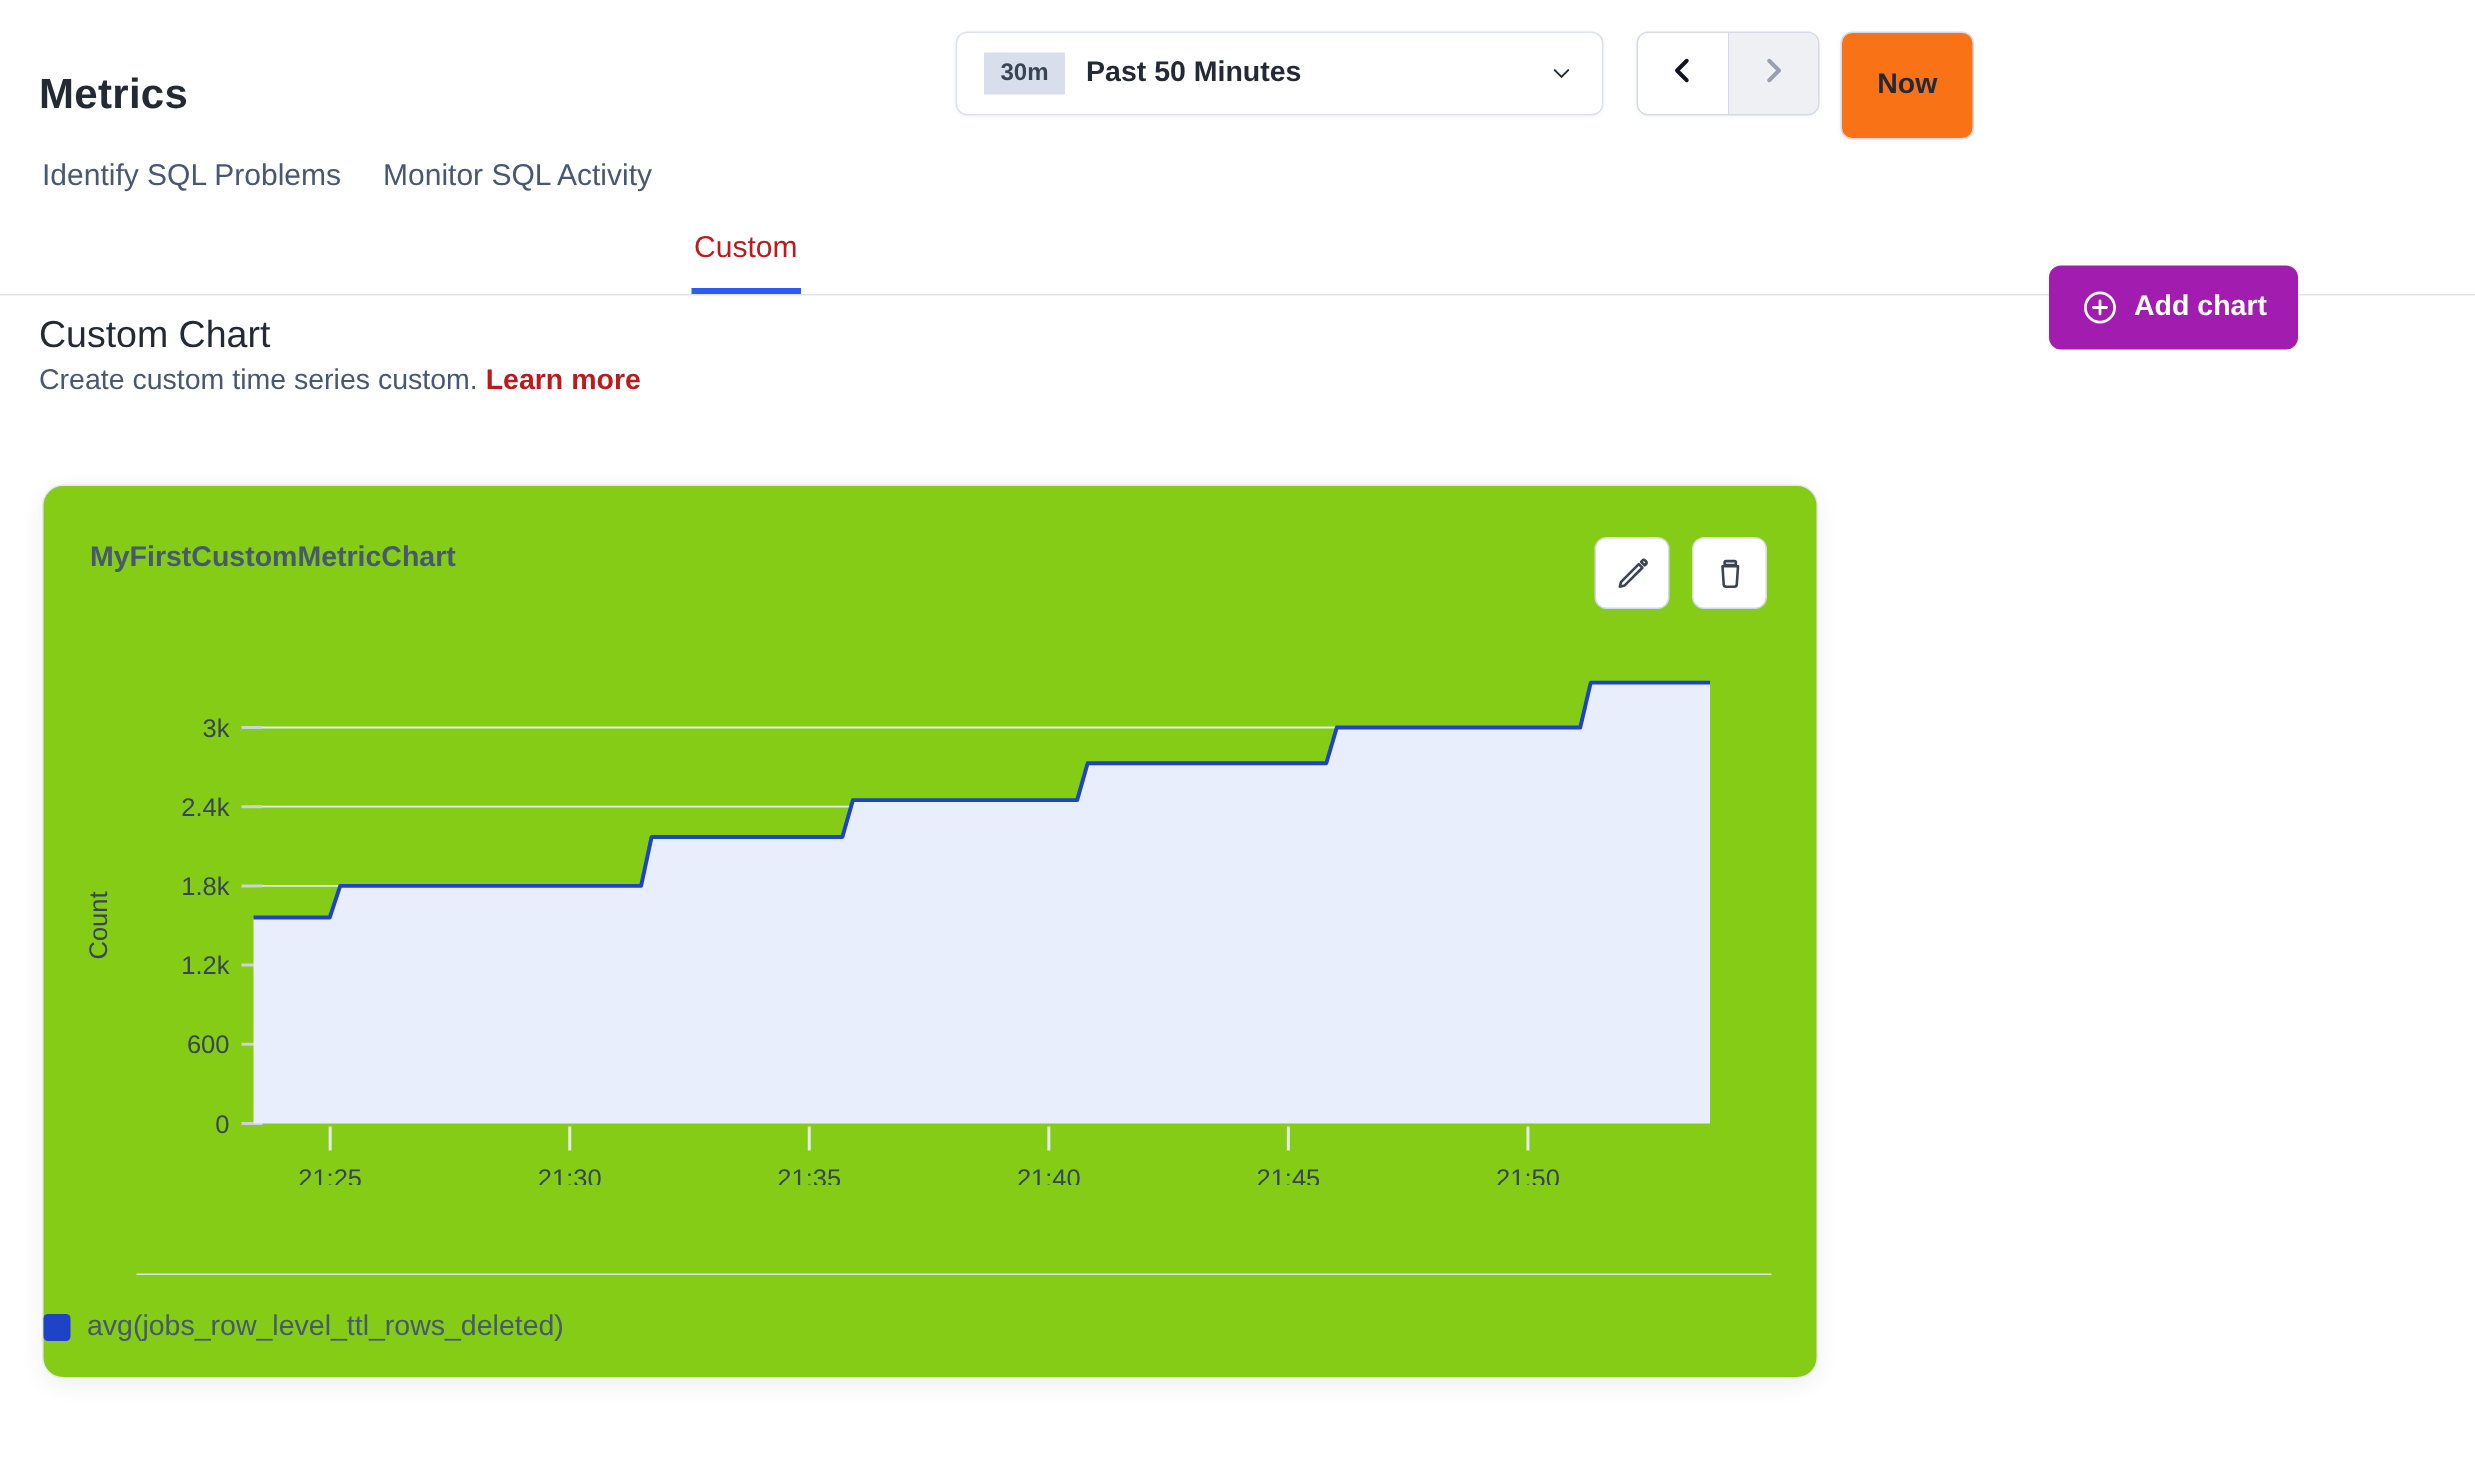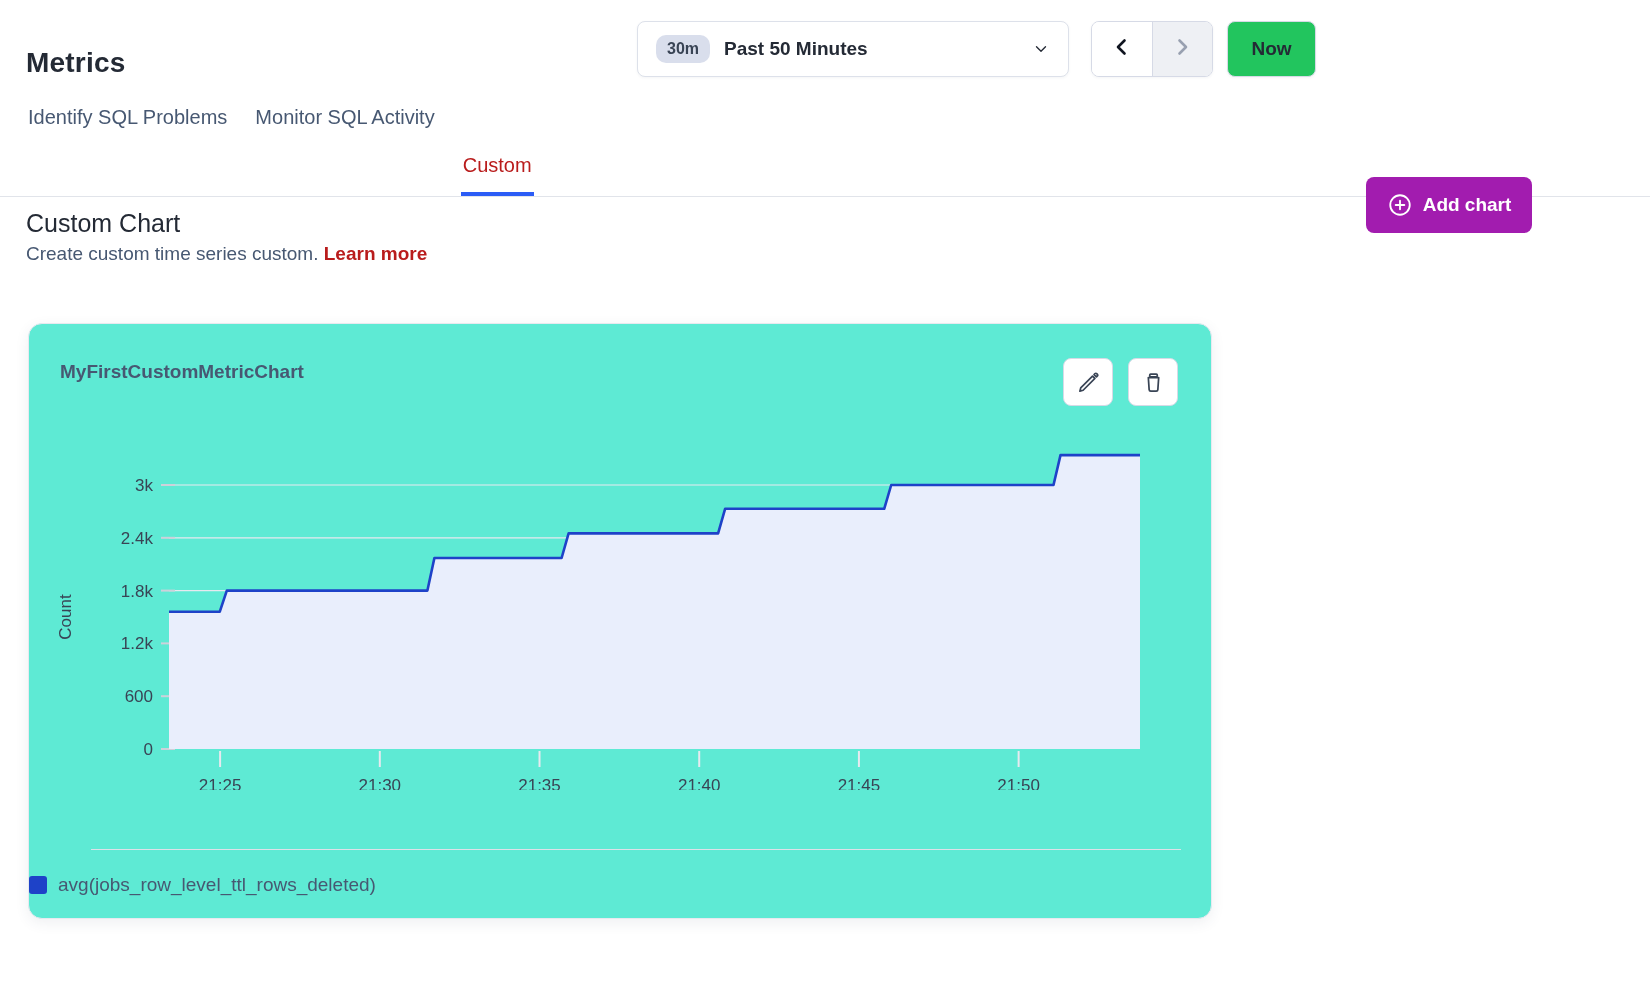--- a/index.html
+++ b/index.html
@@ -16,37 +16,37 @@
   .page-title { left:26px; top:28px; font-size:28px; font-weight:700; color:#242a35; letter-spacing:.2px; }
 
   .time-selector {
     left:637px; top:21px; width:432px; height:56px;
     border:1px solid #dde1ea; border-radius:8px; background:#fff;
     display:flex; align-items:center; gap:14px; padding:0 18px;
     box-shadow:0 1px 3px rgba(40,50,80,.05); cursor:pointer;
   }
   .duration-badge {
     background:#d9deec; color:#394455; font-weight:700; font-size:16px;
-    padding:6px 11px; border-radius:10px; line-height:1;
+    padding:6px 11px; border-radius:0; line-height:1;
   }
   .range-label { font-size:19px; font-weight:700; color:#242a35; }
   .selector-caret { margin-left:auto; display:flex; }
 
   .arrow-group {
     left:1091px; top:21px; width:122px; height:56px;
     border:1px solid #d6dae6; border-radius:8px; overflow:hidden;
     display:flex; background:#fff; box-shadow:0 1px 3px rgba(40,50,80,.05);
   }
   .arrow-cell { flex:1; display:flex; align-items:center; justify-content:center; cursor:pointer; }
   .arrow-prev { border-right:1px solid #d6dae6; background:#fff; }
   .arrow-next { background:#eef0f4; cursor:default; }
 
   .now-button {
-    left:1227px; top:21px; width:89px; height:56px;
-    border:1px solid #d6dae6; border-radius:8px; background:#22c55e;
+    left:1227px; top:21px; width:89px; height:72px;
+    border:1px solid #d6dae6; border-radius:8px; background:#f97316;
     display:flex; align-items:center; justify-content:center;
     font-size:19px; font-weight:700; color:#242a35; cursor:pointer;
     box-shadow:0 1px 3px rgba(40,50,80,.05);
   }
 
   
   .tabs-bar { left:0; top:100px; width:1650px; border-bottom:1px solid #e1e4ea; }
   .tabs-inner { display:flex; gap:24px; padding-left:26px; }
   .tab {
     font-size:20px; color:#475872; padding:6px 2px 15px 2px;
@@ -62,21 +62,21 @@
     left:1366px; top:177px; width:166px; height:56px;
     background:#a21caf; border:none; border-radius:8px; color:#fff;
     display:flex; align-items:center; justify-content:center; gap:10px;
     font-size:19px; font-weight:700; cursor:pointer;
     font-family:"Liberation Sans", sans-serif;
   }
 
   
   .chart-card {
     left:28px; top:323px; width:1184px; height:596px;
-    background:#5eead4; border:1px solid #e7e9f0; border-radius:14px;
+    background:#84cc16; border:1px solid #e7e9f0; border-radius:14px;
     box-shadow:0 4px 14px rgba(50,60,90,.08);
   }
   .card-title { left:31px; top:37px; font-size:19px; font-weight:700; color:#475872; }
   .icon-button {
     width:50px; height:48px; border:1px solid #d6dae6; border-radius:8px;
     background:#fff; display:flex; align-items:center; justify-content:center; cursor:pointer;
   }
   .edit-button { left:1034px; top:34px; }
   .delete-button { left:1099px; top:34px; }
 

